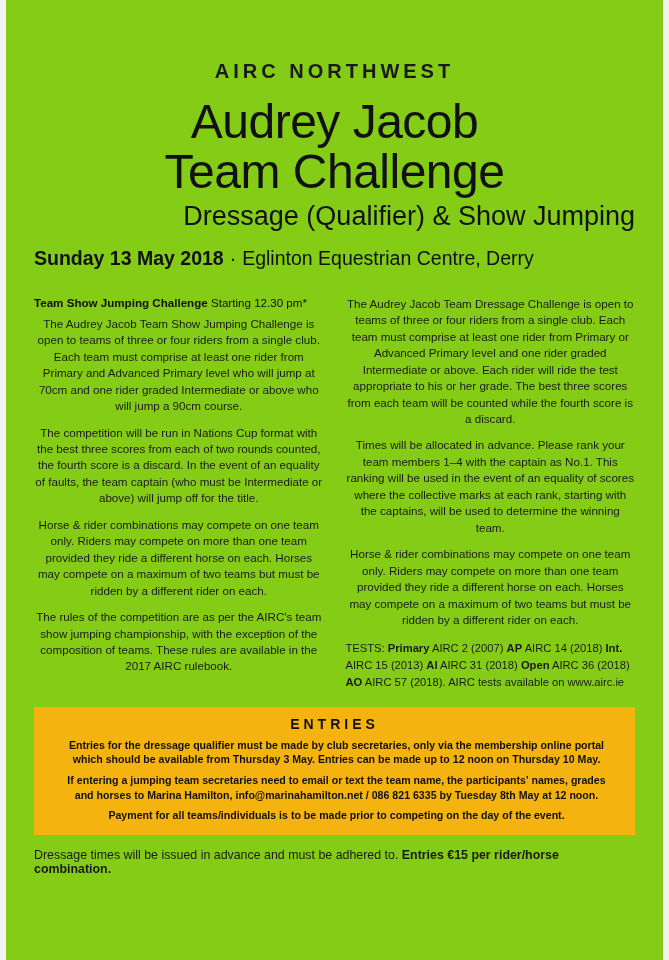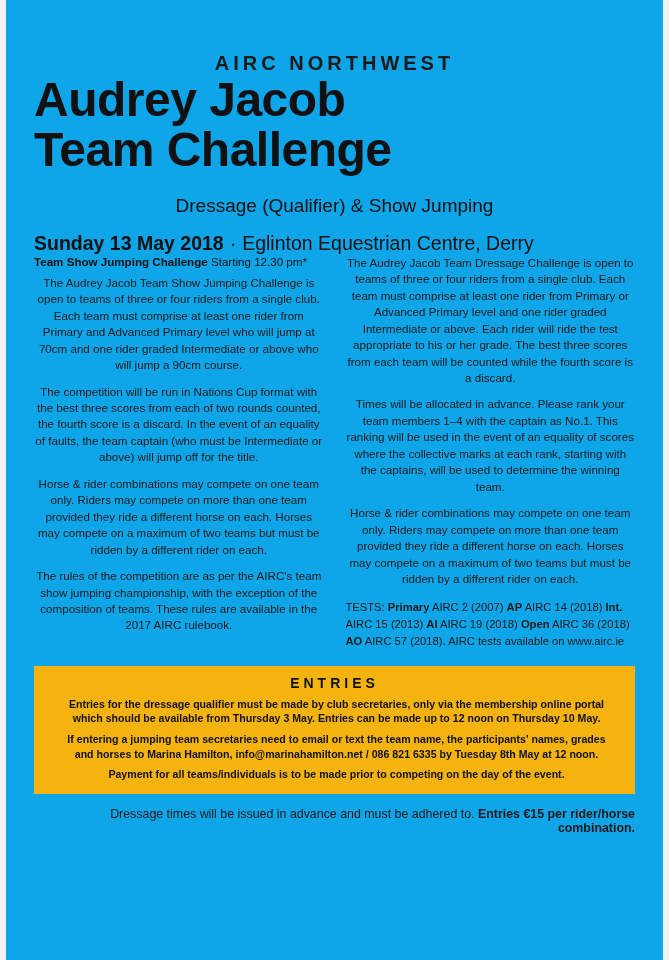--- a/index.html
+++ b/index.html
@@ -6,67 +6,69 @@
   body{
     width:669px;height:960px;
     background:#f0f0f0;
     font-family:"Liberation Sans", sans-serif;
     color:#1a1a1a;
     -webkit-font-smoothing:antialiased;
   }
   .poster{
     position:relative;
     width:669px;height:960px;
-    background:#0ea5e9;
+    background:#84cc16;
     box-sizing:border-box;
-    padding:8px 34px;
+    padding:16px 34px;
     overflow:hidden;
   }
   .edge{
     position:absolute;left:0;top:0;width:6px;height:960px;background:#f2f2f2;
   }
   .edge.right{left:auto;right:0;}
 
   
   .kicker{
     text-align:center;
     font-size:20px;
     letter-spacing:4px;
     font-weight:700;
     color:#1a1a1a;
     padding-top:44px;
   }
   .title{
-    text-align:left;
+    text-align:center;
     font-size:48px;
     line-height:1.04;
-    font-weight:700;
+    font-weight:400;
     letter-spacing:-0.5px;
+    margin-top:14px;
     color:#111;
   }
   .subtitle{
-    text-align:center;
-    font-size:19px;
+    text-align:right;
+    font-size:27px;
     font-weight:400;
-    margin-top:20px;
+    margin-top:4px;
     color:#111;
   }
   .dateline{
     font-size:19.5px;
     font-weight:700;
     margin-top:15px;
     color:#111;
   }
   .dateline .sep{font-weight:400;padding:0 6px;}
   .dateline .venue{font-weight:400;}
 
   
   .cols{
     display:flex;
     gap:22px;
+    margin-top:26px;
   }
   .col{width:50%;}
   .colhead{
     font-size:11.6px;
     font-weight:700;
     color:#111;
     margin-bottom:7px;
   }
   .colhead .start{
     font-weight:400;
@@ -105,21 +107,21 @@
     margin:0 0 6px 4px;
     font-size:10.6px;
     font-weight:700;
     line-height:1.38;
     color:#111;
   }
   .entries p:last-child{margin-bottom:0;}
 
   
   .dressage-times{
-    text-align:right;
+    text-align:left;
     font-size:12.4px;
     margin-top:13px;
   }
   .dressage-times b{font-weight:700;}
 </style>
 </head>
 <body>
 
 <div class="poster">
   <div class="edge"></div>
@@ -154,21 +156,21 @@
       <p class="body">Horse &amp; rider combinations may compete on one team only. Riders may compete on more than one team provided they ride a different horse on each. Horses may compete on a maximum of two teams but must be ridden by a different rider on each.</p>
       <div class="tests">
         <span>TESTS:</span>
         <b>Primary</b>
         <span>AIRC 2 (2007)</span>
         <b>AP</b>
         <span>AIRC 14 (2018)</span>
         <b>Int.</b>
         <span>AIRC 15 (2013)</span>
         <b>AI</b>
-        <span>AIRC 19 (2018)</span>
+        <span>AIRC 31 (2018)</span>
         <b>Open</b>
         <span>AIRC 36 (2018)</span>
         <b>AO</b>
         <span>AIRC 57 (2018).</span>
         <span>AIRC tests available on www.airc.ie</span>
       </div>
     </div>
   </div>
 
   <div class="entries">

